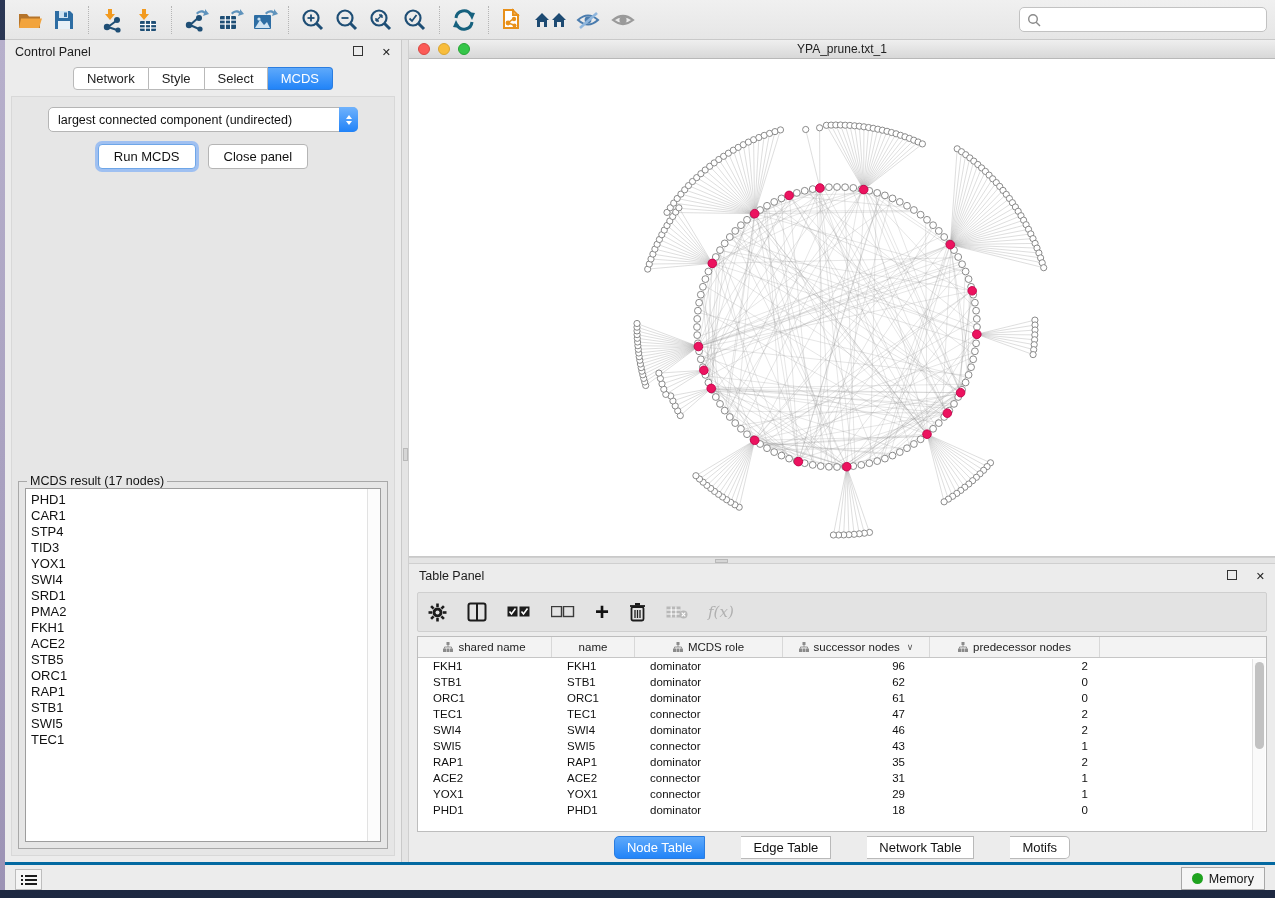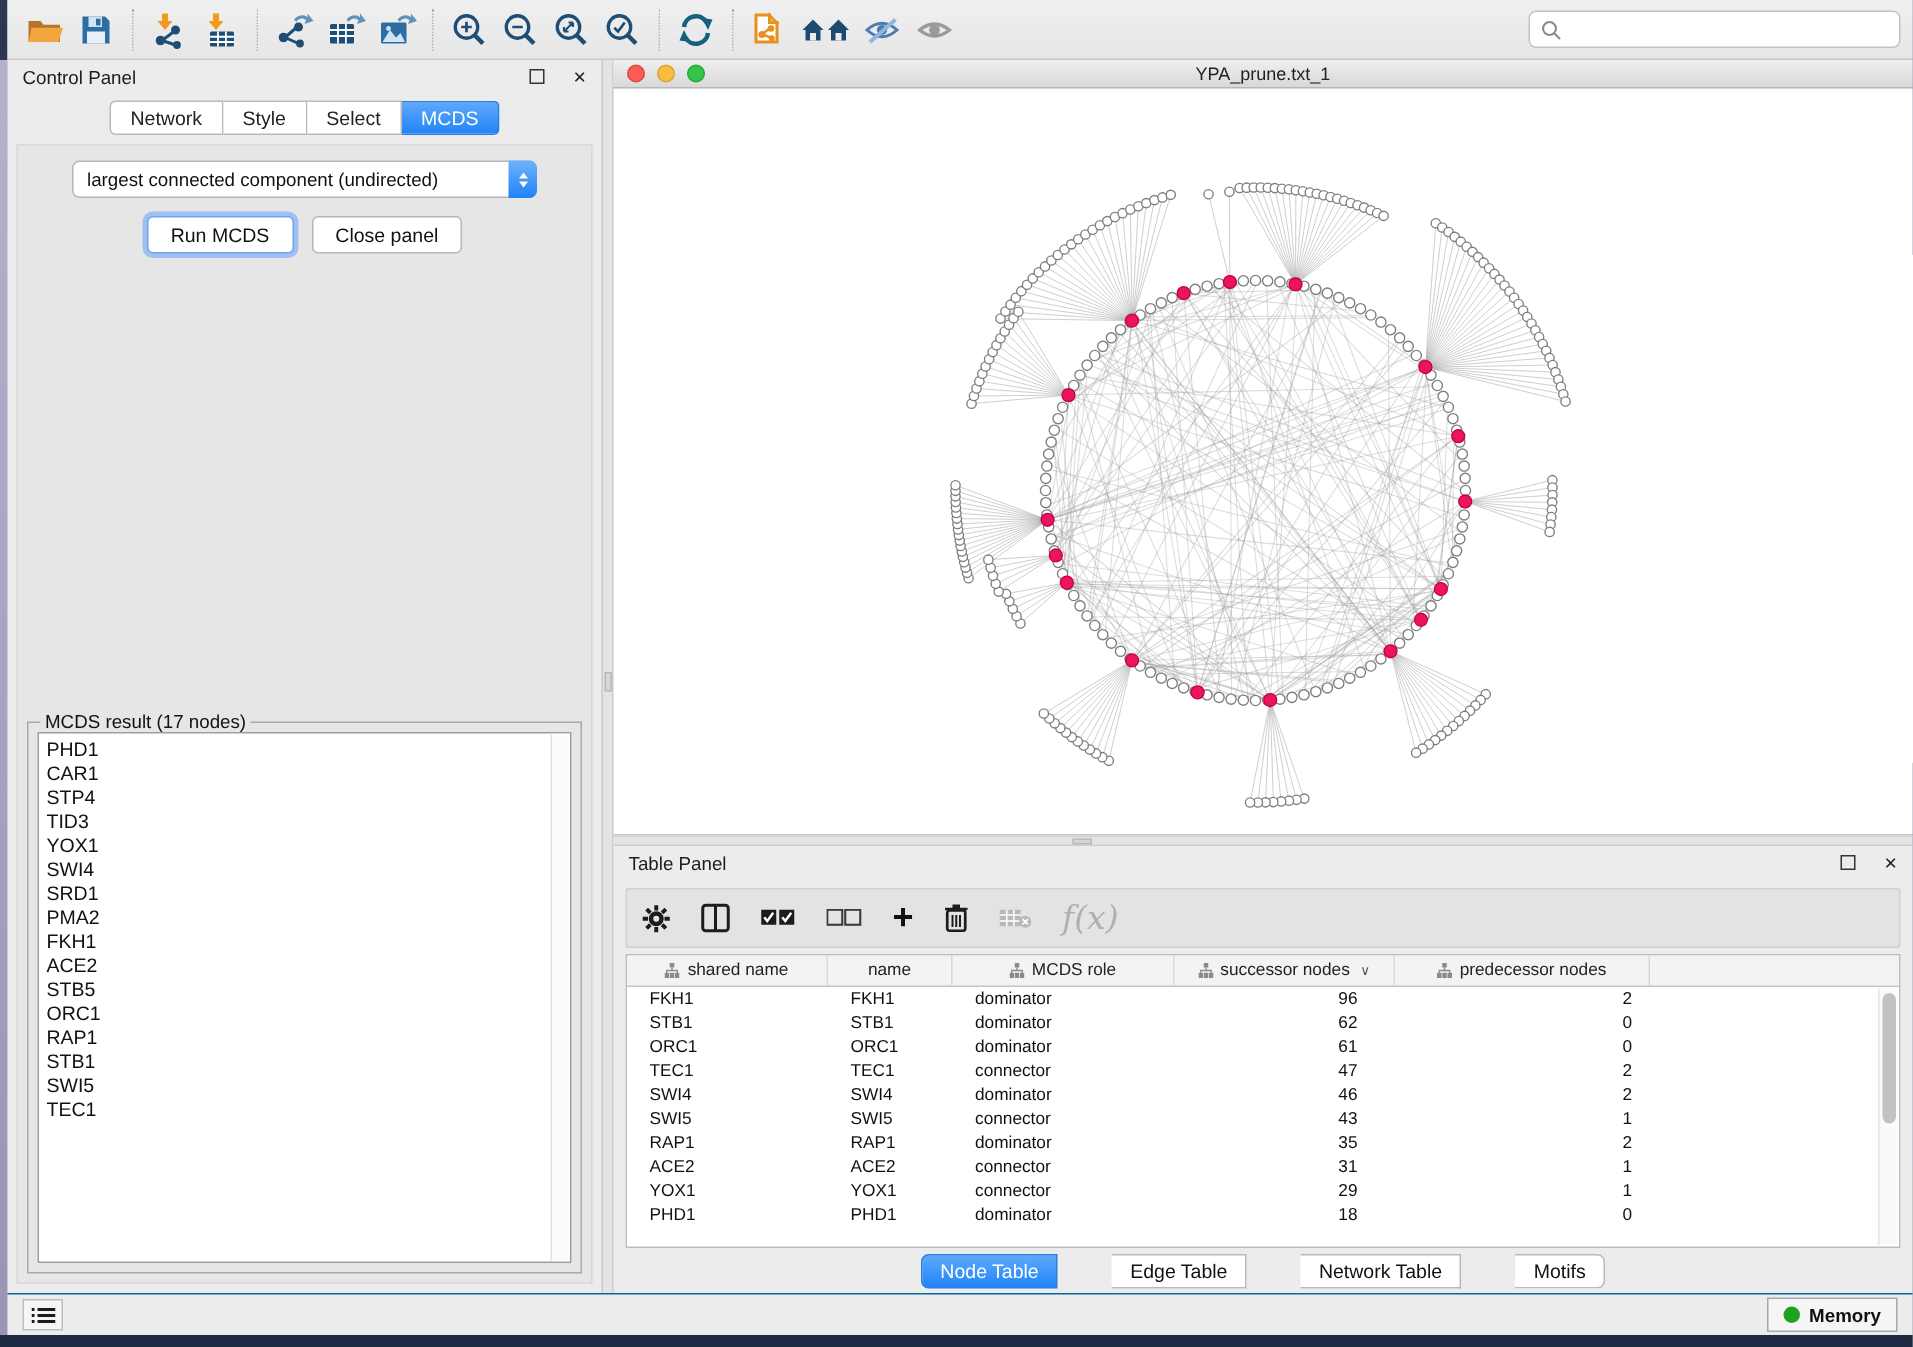--- a/index.html
+++ b/index.html
@@ -75,21 +75,21 @@
   .light.yellow { background:#f8bd3c; border:1px solid #d9a531; }
   .light.green { background:#35c649; border:1px solid #27a436; }
   .net-title { position:absolute; left:0; right:0; text-align:center; font-size:12px; color:#222; }
   .netcanvas { background:#fff; height:497px; }
 
   
   .tpanel { flex:1; background:#ececec; display:flex; flex-direction:column; min-height:0; }
   .tp-toolbar { margin:4px 8px 0; background:#e3e3e3; border:1px solid #cfcfcf; border-radius:2px;
     height:40px; display:flex; align-items:center; padding:0 10px; gap:20px; flex:0 0 auto; }
   .tpi { display:flex; align-items:center; justify-content:center; height:26px; }
-  .fx { font-family:"DejaVu Serif","Liberation Serif",serif; font-style:italic; font-size:22px; color:#b0b0b0; }
+  .fx { font-family:"DejaVu Serif","Liberation Serif",serif; font-style:italic; font-size:15px; color:#b0b0b0; }
   .tablewrap { margin:4px 8px 0; background:#fff; border:1px solid #bdbdbd; flex:1; min-height:0;
     display:flex; position:relative; overflow:hidden; }
   .tgrid { flex:1; }
   .thead { display:flex; height:21px; background:#f3f3f3; border-bottom:1px solid #c6c6c6; }
   .th { display:flex; align-items:center; justify-content:center; gap:5px; font-size:11.5px; color:#222;
     border-right:1px solid #d8d8d8; }
   .th .chev { color:#555; font-size:9px; margin-left:2px; }
   .tr { display:flex; height:16px; align-items:center; font-size:11.5px; color:#111; }
   .td { padding:0 2px; white-space:nowrap; overflow:hidden; }
   .c0 { width:134px; } .c1 { width:83px; } .c2 { width:148px; } .c3 { width:147px; } .c4 { width:170px; }
@@ -98,22 +98,22 @@
   .td.c4 { text-align:right; padding-right:12px; }
   .vscroll { position:absolute; right:1px; top:22px; bottom:1px; width:13px; background:#fafafa; border-left:1px solid #e4e4e4; }
   .vthumb { position:absolute; top:3px; left:2px; width:9px; height:87px; background:#c2c2c2; border-radius:5px; }
   .tp-tabs { height:30px; display:flex; justify-content:center; align-items:center; flex:0 0 auto;gap:36px; }
   .ttab { font-size:13px; background:#fff; border:1px solid #b9b9b9; border-left:none; padding:3px 12px; color:#111; }
   .ttab:first-child { border-left:1px solid #b9b9b9; border-radius:5px 0 0 5px; }
   .ttab:last-child { border-radius:0 5px 5px 0; }
   .ttab.active { background:linear-gradient(#5ea9fb,#2284f8); color:#fff; border-color:#2b7de0; }
 
   
-  .statusbar { height:28px; background:#ececec; border-top:1px solid #0369a1; display:flex;
-    align-items:center; padding:0 10px; flex:0 0 auto;font-weight:bold; }
+  .statusbar { height:28px; background:#ececec; border-top:3px solid #0369a1; display:flex;
+    align-items:flex-end; padding:0 10px; flex:0 0 auto; }
   .listbtn { width:27px; height:21px; background:#f5f5f5; border:1px solid #bdbdbd; display:flex; align-items:center; justify-content:center; }
   .membtn { margin-left:auto; height:23px; background:#f5f5f5; border:1px solid #a8a8a8;
     display:flex; align-items:center; gap:6px; padding:0 10px; font-size:12.5px; color:#111; }
   .memdot { width:11px; height:11px; border-radius:50%; }
 </style>
 </head>
 <body>
 
 <div class="left-strip"></div>
 

